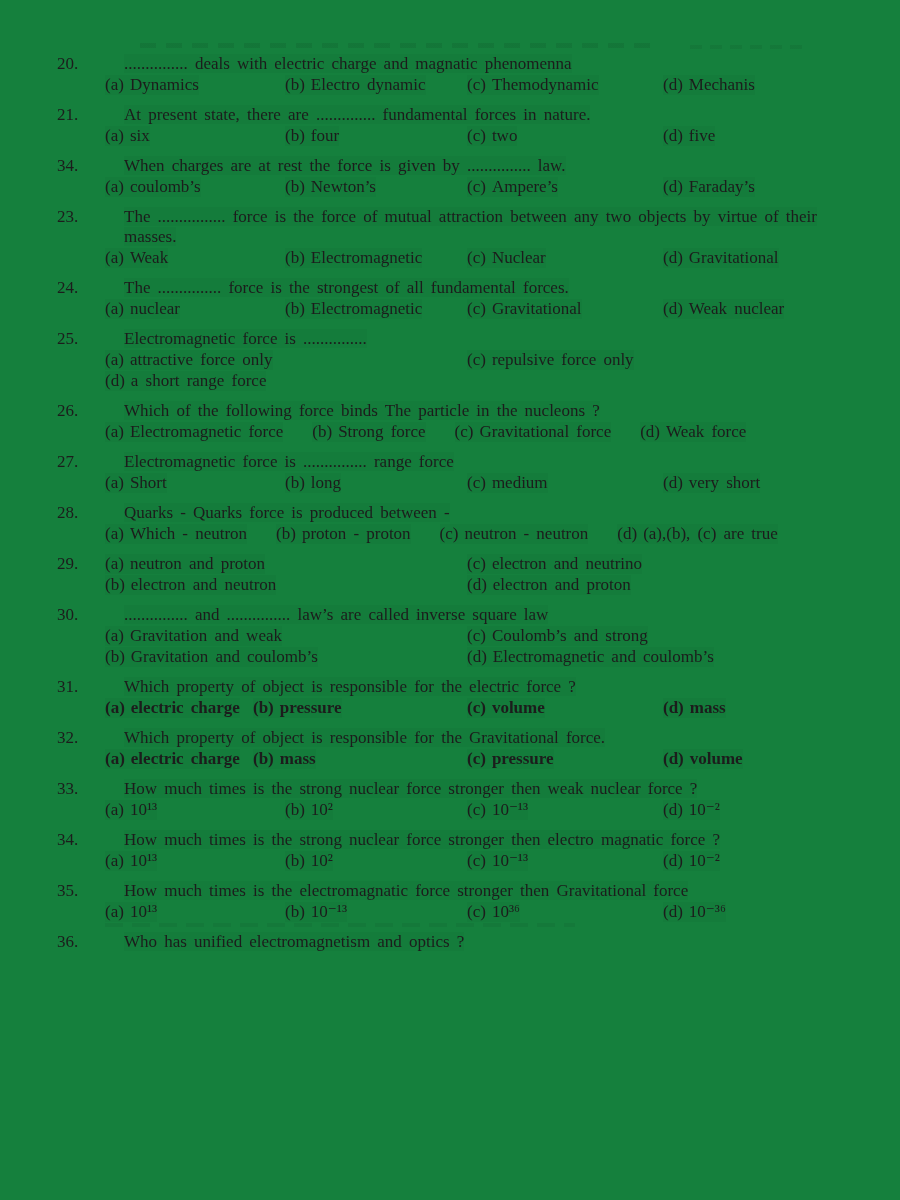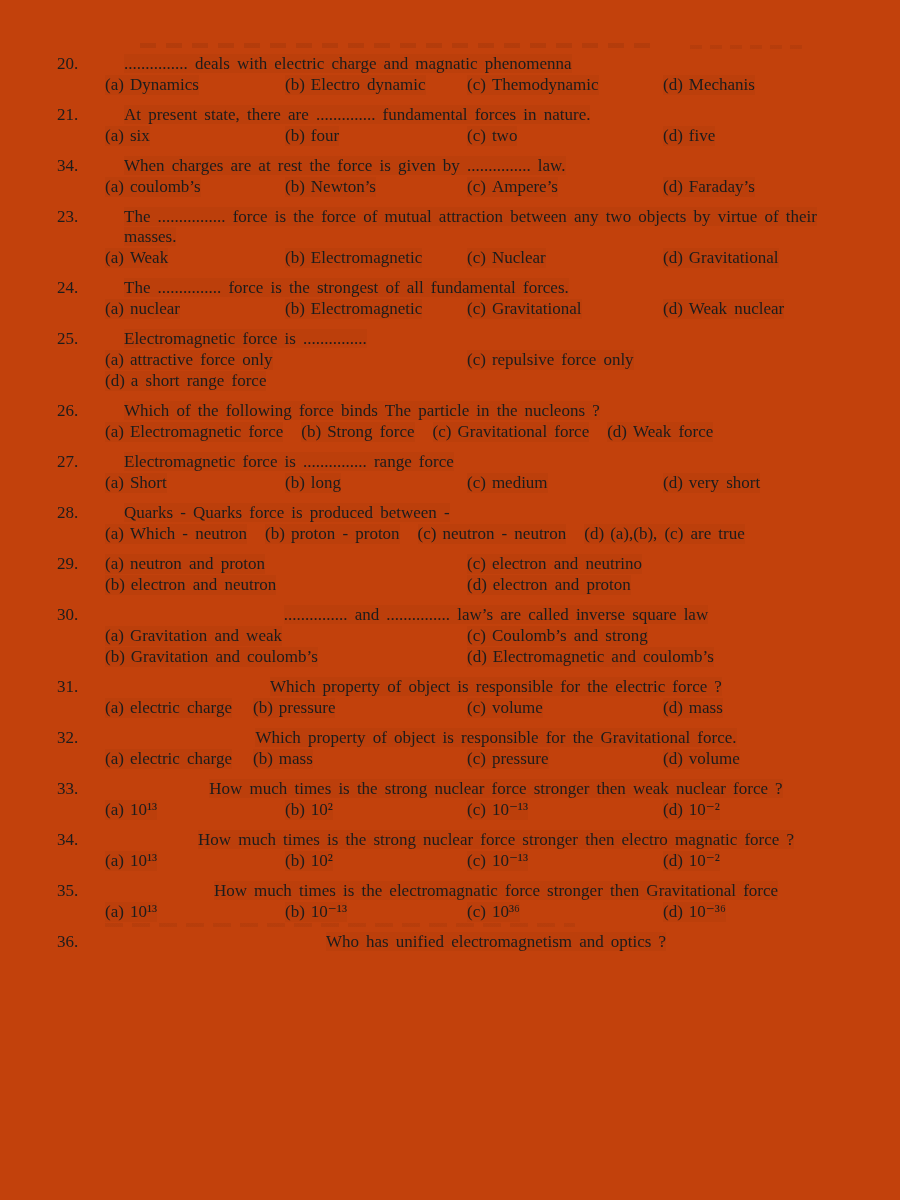--- a/index.html
+++ b/index.html
@@ -2,21 +2,21 @@
 <html><head>
 <meta charset="utf-8">
 <style>
   html, body { margin: 0; padding: 0; background: #ffffff; }
   .page {
     position: relative;
     width: 900px;
     height: 1200px;
     box-sizing: border-box;
     padding: 54px 32px 0 57px;
-    background: #c2410c;
+    background: #15803d;
     font-family: "Liberation Serif", "DejaVu Serif", serif;
     font-size: 17px;
     color: #1c1c1c;
     overflow: hidden;
   }
   
   .artifact-top {
     position: absolute;
     top: 43px; left: 140px;
     width: 512px; height: 5px;
@@ -30,36 +30,36 @@
     background: repeating-linear-gradient(90deg,
       rgba(0,0,0,0.06) 0 12px, rgba(0,0,0,0.0) 12px 20px);
   }
   .question {
     position: relative;
     padding-left: 48px;
     margin-bottom: 10px;
     line-height: 20px;
     word-spacing: 0.17em;
   }
-  .question.sp { margin-top: 6px; text-align: center; }
+  .question.sp { margin-top: 6px; }
   .q-num {
     position: absolute;
     left: 0; top: 0;
   }
   .q-text {
     background: rgba(0,0,0,0.027);
     box-decoration-break: clone;
     margin-left: 19px;
     -webkit-box-decoration-break: clone;
   }
   .opt-row { margin-top: 1px; }
   .arr-grid  .opt-row { display: grid; grid-template-columns: 180px 182px 196px 1fr; }
-  .arr-grid-tight .opt-row { display: grid; grid-template-columns: 148px 214px 196px 1fr; }
+  .arr-grid-tight .opt-row { display: grid; grid-template-columns: 148px 214px 196px 1fr; font-weight: bold; }
   .arr-pairs .opt-row { display: grid; grid-template-columns: 362px 1fr; }
-  .arr-flow  .opt-row { display: flex; gap: 18px; }
+  .arr-flow  .opt-row { display: flex; gap: 29px; }
   .option { white-space: nowrap; background: rgba(0,0,0,0.027); align-self: start; justify-self: start; }
   .opt-label { margin-right: 6px; }
   
   .question:last-child::before {
     content: "";
     position: absolute;
     top: -9px; left: 48px;
     width: 470px; height: 4px;
     background: repeating-linear-gradient(90deg,
       rgba(0,0,0,0.055) 0 18px, rgba(0,0,0,0.0) 18px 27px);

